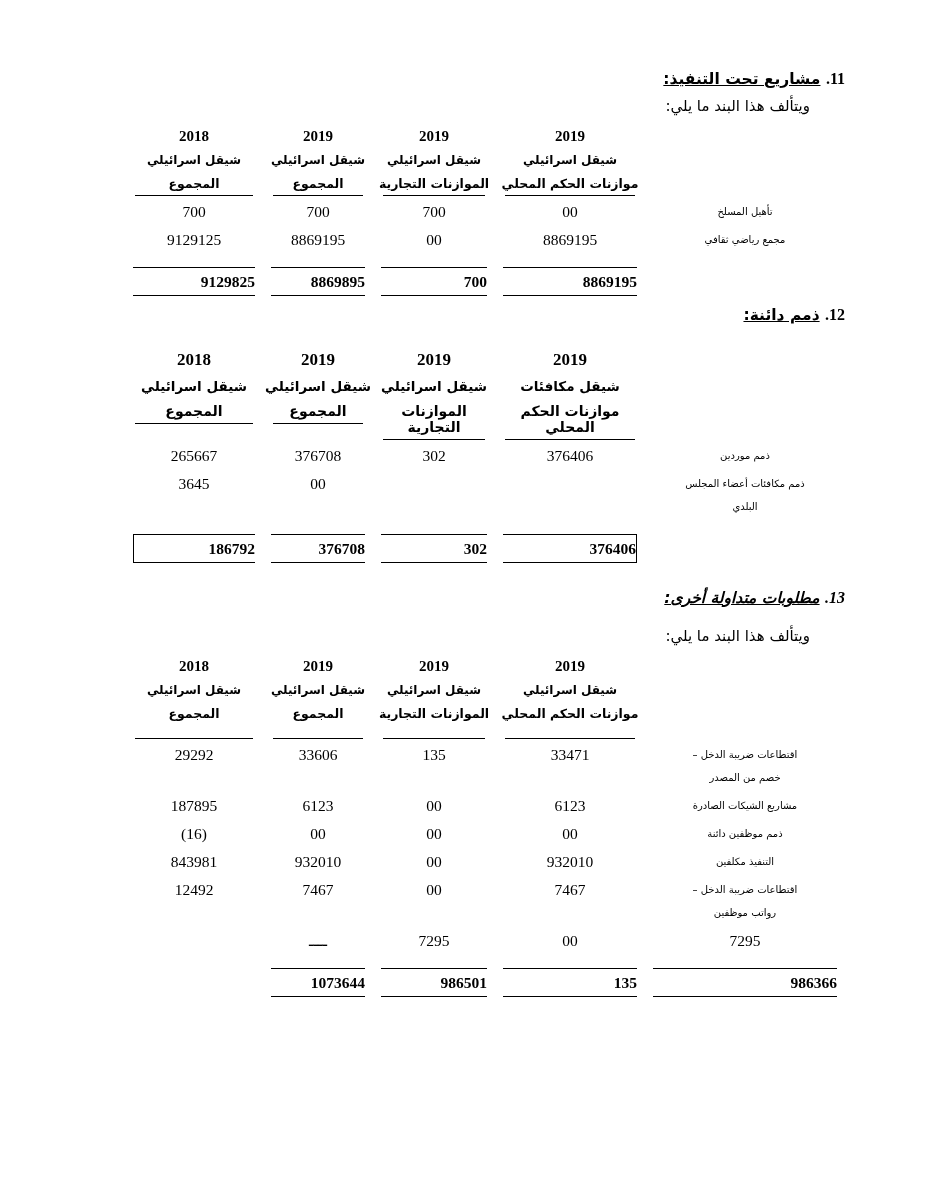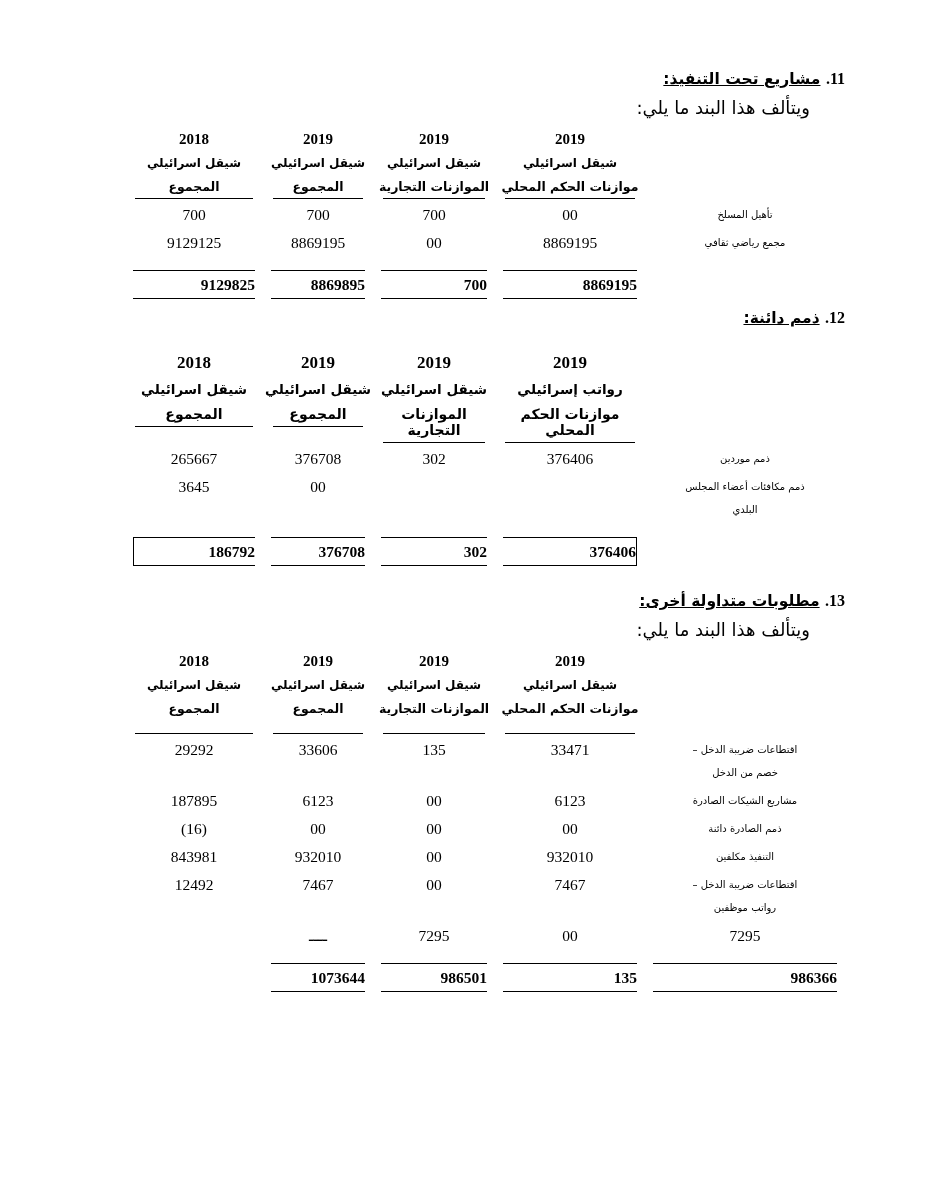--- a/index.html
+++ b/index.html
@@ -7,21 +7,21 @@
     width:927px; height:1200px; overflow:hidden;
     color:#000;
     font-family:"DejaVu Sans", sans-serif;
     direction:rtl;
   }
   .page { padding:70px 82px 0 60px; box-sizing:border-box; }
 
   .sec-head { font-size:15.5px; font-weight:bold; margin:0 0 9px; }
   .sec-num  { font-family:"Liberation Serif", serif; font-size:16px; }
   .sec-title{ text-decoration:underline; }
-  .intro    { font-size:18px; margin:0 35px 13px 0; }
+  .intro    { font-size:15px; margin:0 35px 13px 0; }
 
   .fintable {
     display:grid;
     grid-template-columns:200px 150px 122px 110px 138px; 
     align-items:start;
   }
   .cell { text-align:center; }
 
   
   .hc  { padding-bottom:2px; }
@@ -53,21 +53,21 @@
   .s12 .tot-c0 { border-right:0; border-left:0; }
   .s12 .tot.tot-c0 { border-right:0; }
   .s12 .tot.tot-c0 { }
   .s12 .tot.tot-c0 { border-right-width:0; }
   .s12 .tot.tot-c0 { }
   .s12 .tot.tot-c0, .s12 .tot.tot-c3 { }
   .s12 .tot.tot-c0 { border-right:1.5px solid #000; }  
   .s12 .tot.tot-c3 { border-left:1.5px solid #000; }   
 
   
-  .s13 .sec-head { margin:26px 0 9px; }
+  .s13 .sec-head { margin:26px 0 20px;font-style:italic; }
   .s13 .rule { margin-top:17px; }
 </style>
 </head>
 <body>
 
 <div class="page" id="doc-root">
   <section class="section s11">
     <div class="sec-head"><span class="sec-num">11.</span> <span class="sec-title">مشاريع تحت التنفيذ:</span></div>
     <p class="intro">ويتألف هذا البند ما يلي:</p>
     <div class="fintable">
@@ -118,21 +118,21 @@
       </div>
   </section>
 
   <section class="section s12">
     <div class="sec-head"><span class="sec-num">12.</span> <span class="sec-title">ذمم دائنة:</span></div>
 
     <div class="fintable">
         <div class="cell head-label"></div>
         <div class="cell hc">
           <span class="yr">2019</span>
-          <span class="cur">رواتب إسرائيلي</span>
+          <span class="cur">شيقل مكافئات</span>
           <span class="nm">موازنات الحكم المحلي</span>
           <span class="rule"></span>
         </div>
         <div class="cell hc">
           <span class="yr">2019</span>
           <span class="cur">شيقل اسرائيلي</span>
           <span class="nm">الموازنات التجارية</span>
           <span class="rule"></span>
         </div>
         <div class="cell hc">
@@ -194,35 +194,35 @@
           <span class="rule"></span>
         </div>
         <div class="cell hc">
           <span class="yr">2018</span>
           <span class="cur">شيقل اسرائيلي</span>
           <span class="nm">المجموع</span>
           <span class="rule"></span>
         </div>
         <div class="cell lbl">
           <span class="l1">اقتطاعات ضريبة الدخل –</span>
-          <span class="l2">خصم من الدخل</span>
+          <span class="l2">خصم من المصدر</span>
         </div>
         <div class="cell num">33471</div>
         <div class="cell num">135</div>
         <div class="cell num">33606</div>
         <div class="cell num">29292</div>
         <div class="cell lbl">
           <span class="l1">مشاريع الشيكات الصادرة</span>
         </div>
         <div class="cell num">6123</div>
         <div class="cell num">00</div>
         <div class="cell num">6123</div>
         <div class="cell num">187895</div>
         <div class="cell lbl">
-          <span class="l1">ذمم الصادرة دائنة</span>
+          <span class="l1">ذمم موظفين دائنة</span>
         </div>
         <div class="cell num">00</div>
         <div class="cell num">00</div>
         <div class="cell num">00</div>
         <div class="cell num">(16)</div>
         <div class="cell lbl">
           <span class="l1">التنفيذ مكلفين</span>
         </div>
         <div class="cell num">932010</div>
         <div class="cell num">00</div>

